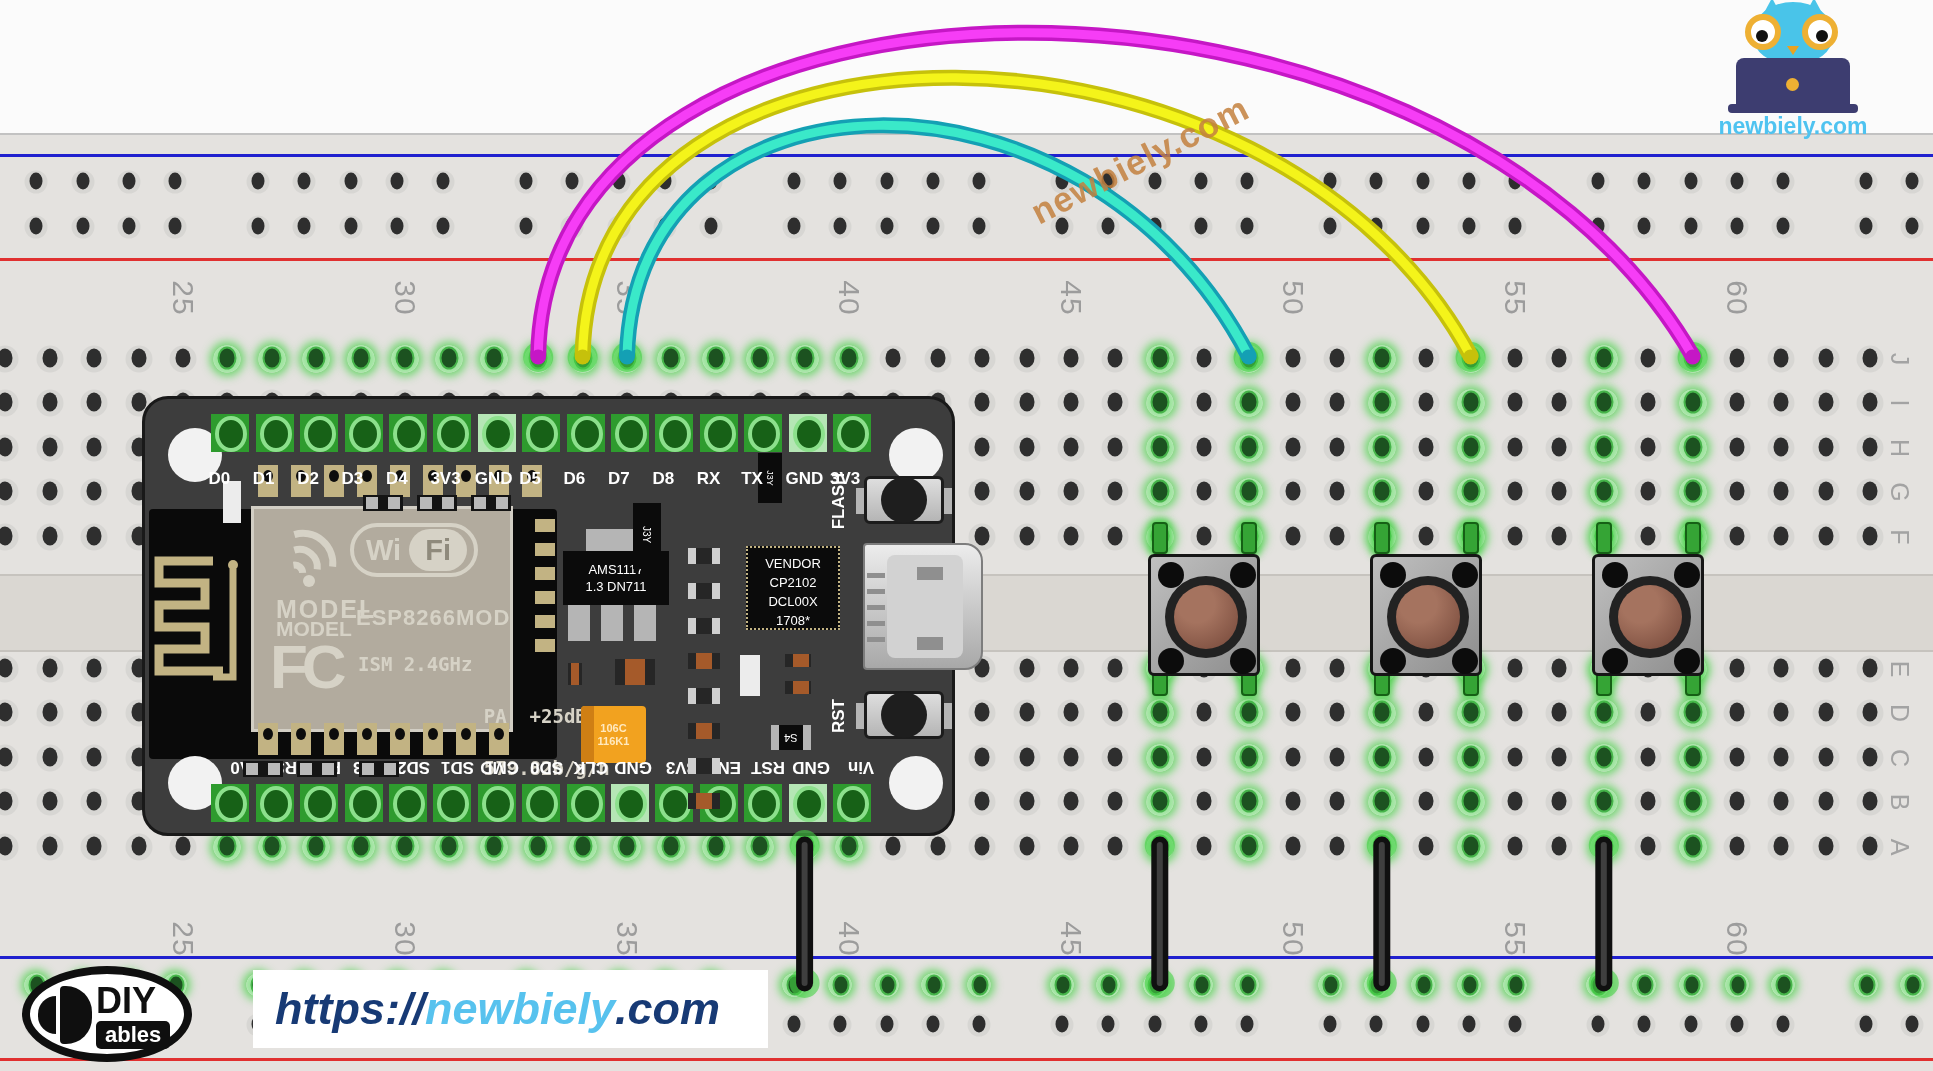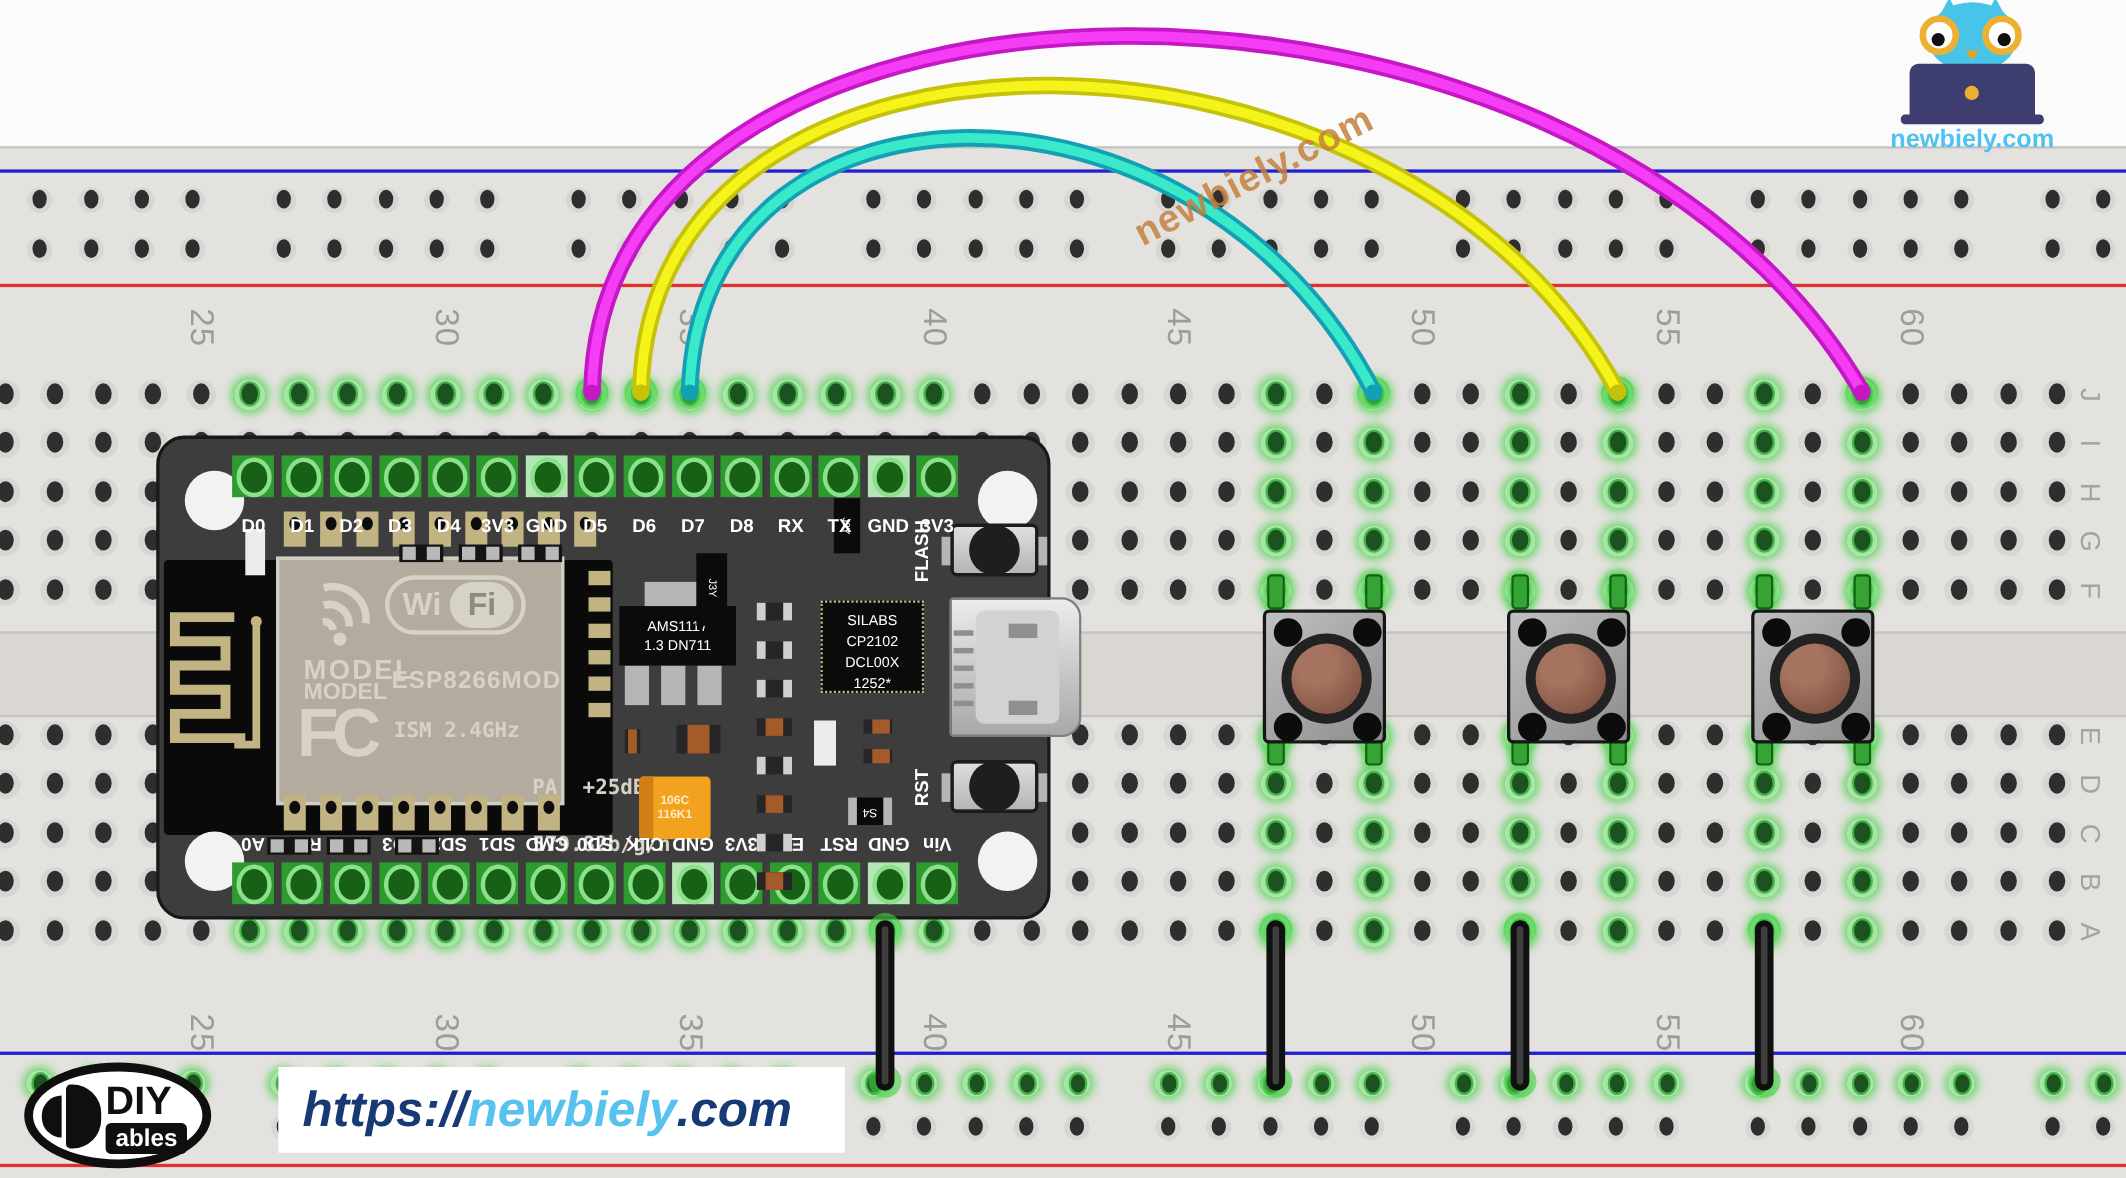--- a/index.html
+++ b/index.html
@@ -23,21 +23,21 @@
           z-index:5;letter-spacing:1px;}
   .rowletter{position:absolute;color:#a3a3a3;font-size:25px;transform:translate(-50%,-50%) rotate(90deg);z-index:5;}
   
   #board{position:absolute;left:142px;top:396px;width:813px;height:440px;background:#3d3d3d;
          border:3px solid #191919;border-radius:26px;box-sizing:border-box;z-index:30;}
   .mount{position:absolute;width:54px;height:54px;border-radius:50%;background:#f2f2f2;z-index:3;}
   .pad{position:absolute;width:38px;height:38px;background:#2e9b2e;z-index:4;}
   .pad.light{background:#b5e6b5;}
   .pad .pring{position:absolute;left:4px;top:2px;width:24px;height:28px;border-radius:50%;
               border:4px solid #8ce08c;background:#176117;}
-  .pinlabel{position:absolute;width:44px;text-align:center;color:#fff;font-size:17px;font-weight:bold;z-index:4;}
+  .pinlabel{position:absolute;width:44px;color:#fff;font-size:17px;font-weight:bold;z-index:4;}
   .pinlabel.flip{transform:rotate(180deg);}
   .castel{position:absolute;width:20px;height:32px;background:#c2b383;z-index:3;}
   .castel i{position:absolute;left:5px;top:5px;width:10px;height:12px;border-radius:50%;background:#0d0d0d;}
   .jumper{position:absolute;width:40px;height:16px;background:#141414;z-index:4;}
   .jumper i{position:absolute;top:2px;width:12px;height:12px;background:#b9b9b9;}
   #module{position:absolute;left:4px;top:110px;width:408px;height:250px;background:#0a0a0a;border-radius:4px;z-index:2;}
   #shield{position:absolute;left:106px;top:107px;width:262px;height:226px;background:#b2ab9e;
           border:3px solid #d2cec4;box-sizing:border-box;z-index:3;color:#d6d2c6;}
   .shieldtxt{position:absolute;font-weight:bold;color:#d6d2c6;}
   #wifipill{position:absolute;left:96px;top:14px;width:128px;height:54px;border:4px solid #d6d2c6;
@@ -1903,24 +1903,24 @@
     <div class="silver" style="left:441px;top:130px;width:54px;height:24px"></div>
     <div class="chip" style="left:418px;top:152px;width:106px;height:54px;font-size:13px;line-height:17px;padding-top:10px;box-sizing:border-box">
       <div>AMS1117</div>
         <div>1.3  DN711</div>
     </div>
     <div class="silver" style="left:423px;top:206px;width:22px;height:36px"></div>
     <div class="silver" style="left:456px;top:206px;width:22px;height:36px"></div>
     <div class="silver" style="left:489px;top:206px;width:22px;height:36px"></div>
 
     <div class="chip" style="left:601px;top:147px;width:94px;height:84px;border:2px dotted #c2b383;font-size:13px;line-height:19px;padding-top:6px;box-sizing:border-box">
-      <div>SILABS</div>
+      <div>VENDOR</div>
         <div>CP2102</div>
       <div>DCL00X</div>
-        <div>1252*</div>
+        <div>1708*</div>
     </div>
 
     <div class="silver" style="left:711px;top:89px;width:10px;height:26px"></div>
     <div class="silver" style="left:797px;top:89px;width:10px;height:26px"></div>
     <div class="tact" style="left:719px;top:77px"></div>
     <div class="tactbtn" style="left:736px;top:78px"></div>
     <div class="tactlabel" style="left:659px;top:92px">FLASH</div>
 
     <div id="usb">
       <div class="face"></div>

